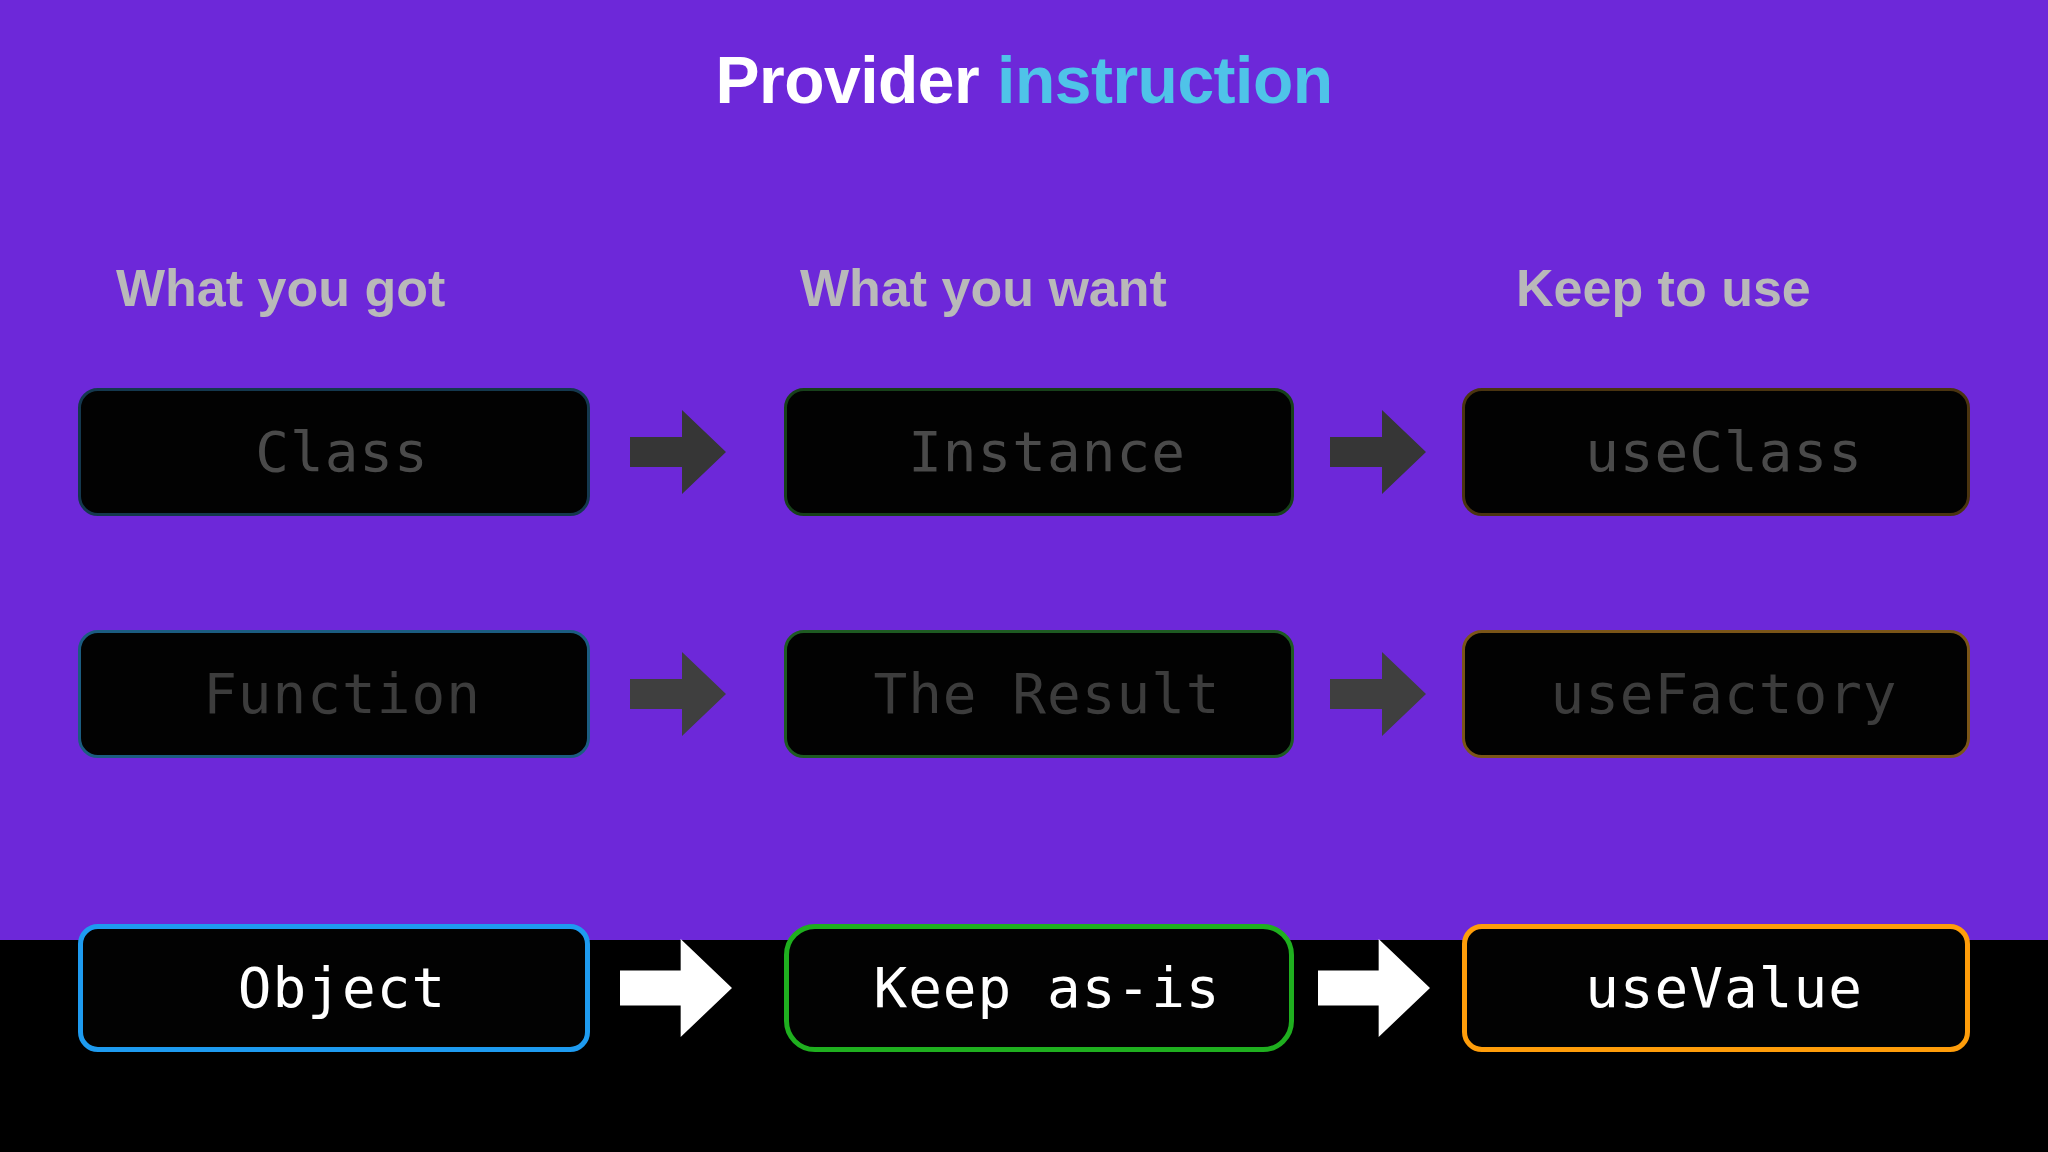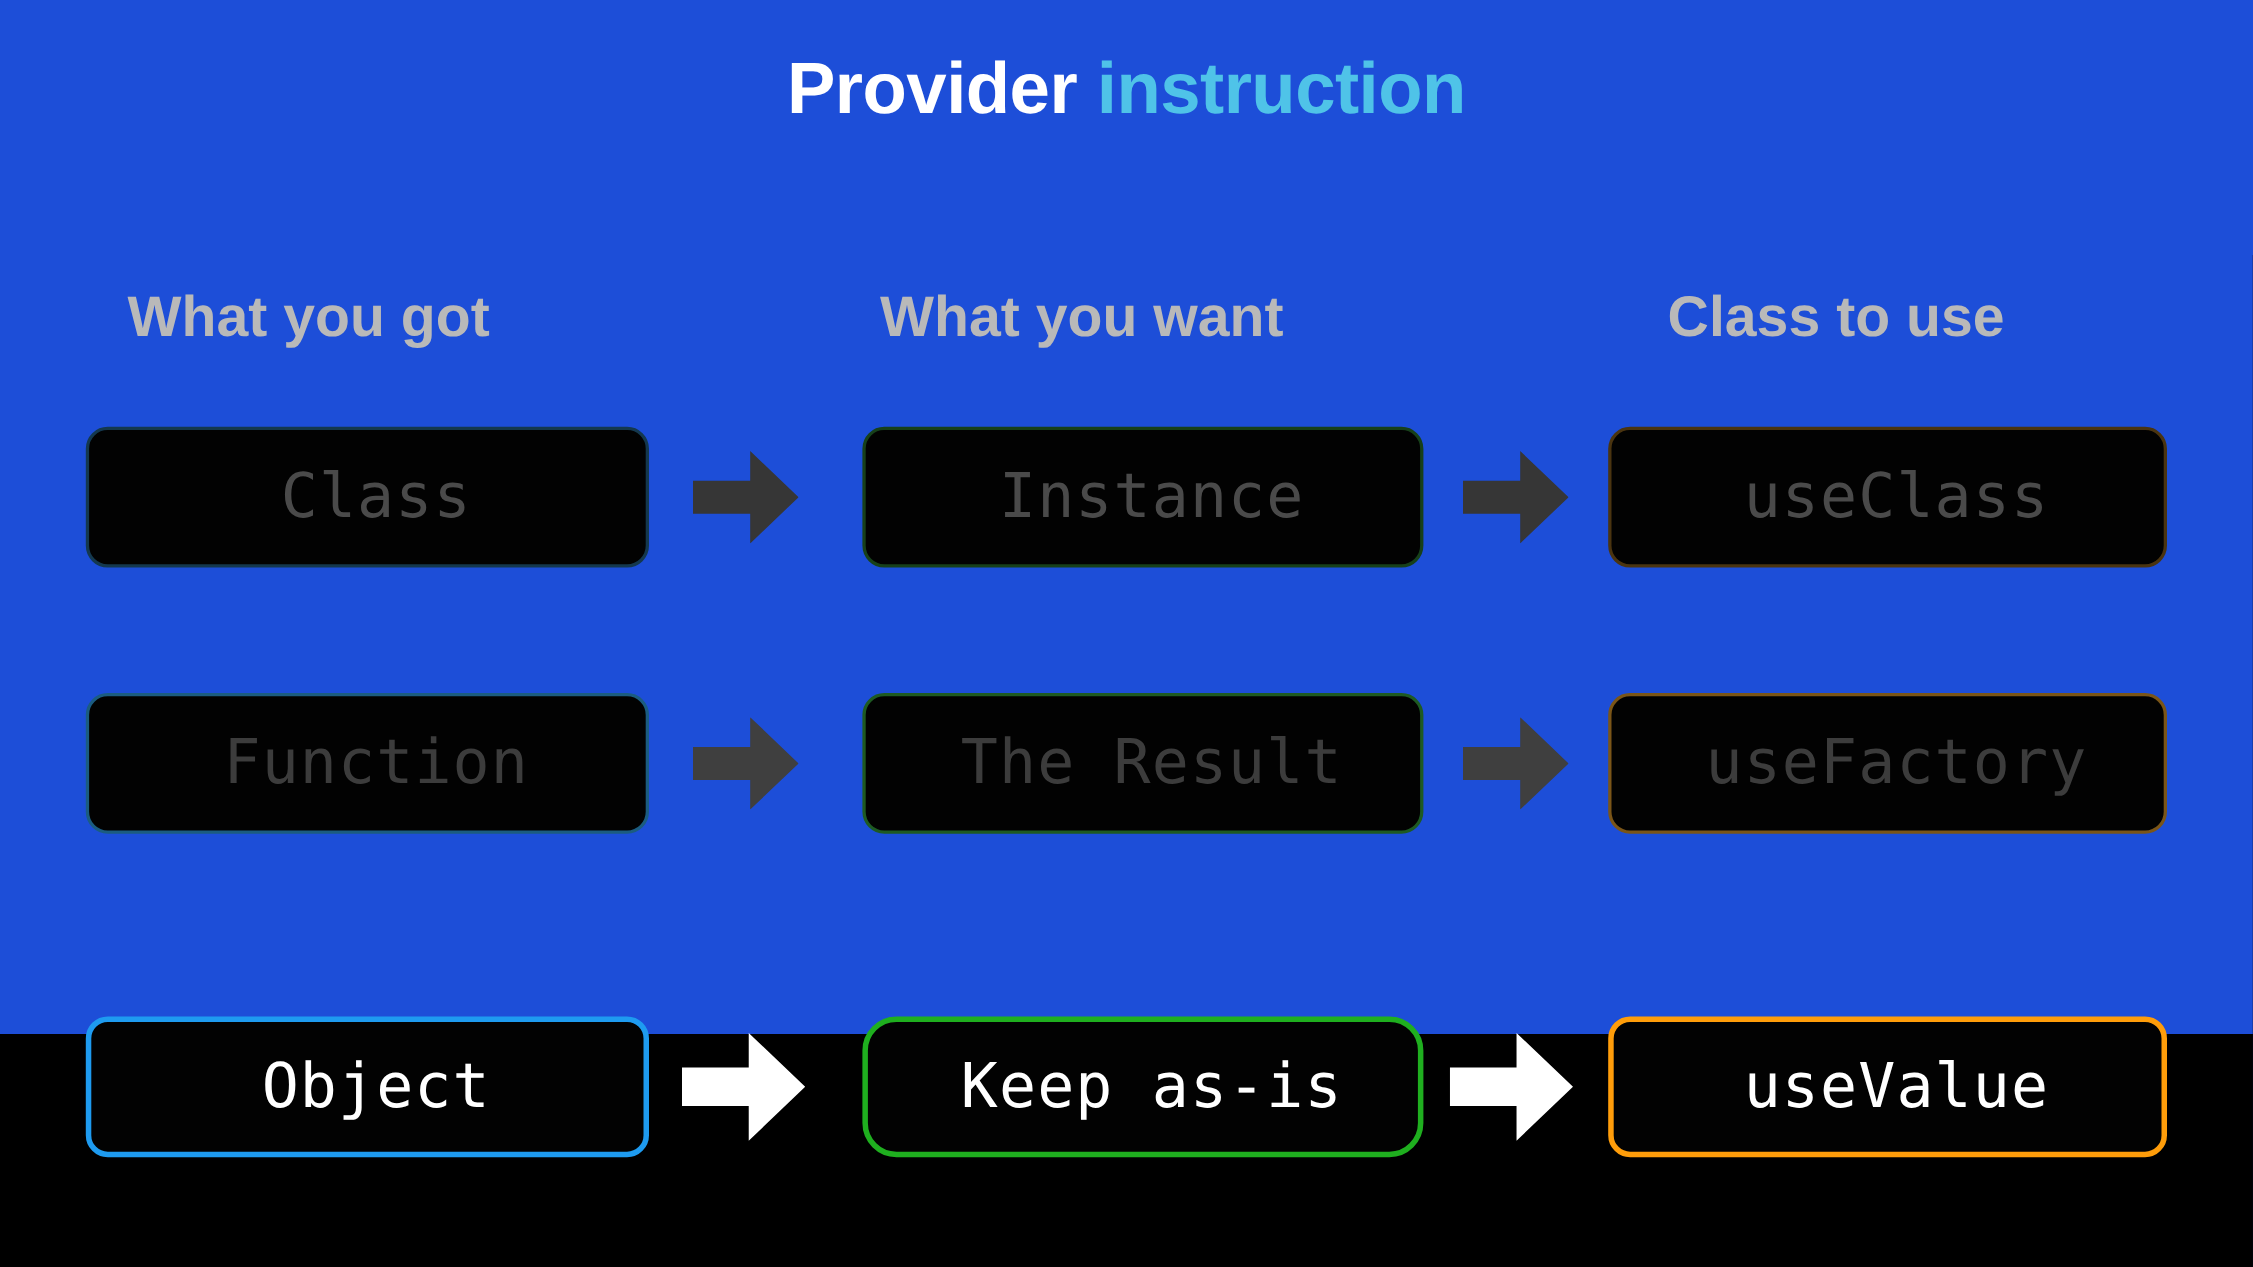--- a/index.html
+++ b/index.html
@@ -12,21 +12,21 @@
     height: 1152px;
     overflow: hidden;
     font-family: "Liberation Sans", sans-serif;
     -webkit-font-smoothing: antialiased;
   }
 
   .slide {
     position: relative;
     width: 2048px;
     height: 940px;
-    background: #1d4ed8;
+    background: #6d28d9;
   }
 
   
   .title {
     position: absolute;
     top: 44px;
     left: 0;
     width: 2048px;
     text-align: center;
     font-size: 66px;
@@ -149,21 +149,21 @@
 <div class="slide">
 
   <div class="title">
     <span class="t-main">Provider</span>
     <span class="t-accent">instruction</span>
   </div>
 
   <div class="headers">
     <div class="col-head c1">What you got</div>
     <div class="col-head c2">What you want</div>
-    <div class="col-head c3">Class to use</div>
+    <div class="col-head c3">Keep to use</div>
   </div>
 
   <div class="rows">
 
     <div class="row r1">
       <div class="box col1">
         <span class="box-label">Class</span>
       </div>
       <div class="arrow a1">
         <svg viewBox="0 0 96 84" xmlns="http://www.w3.org/2000/svg" aria-hidden="true">

